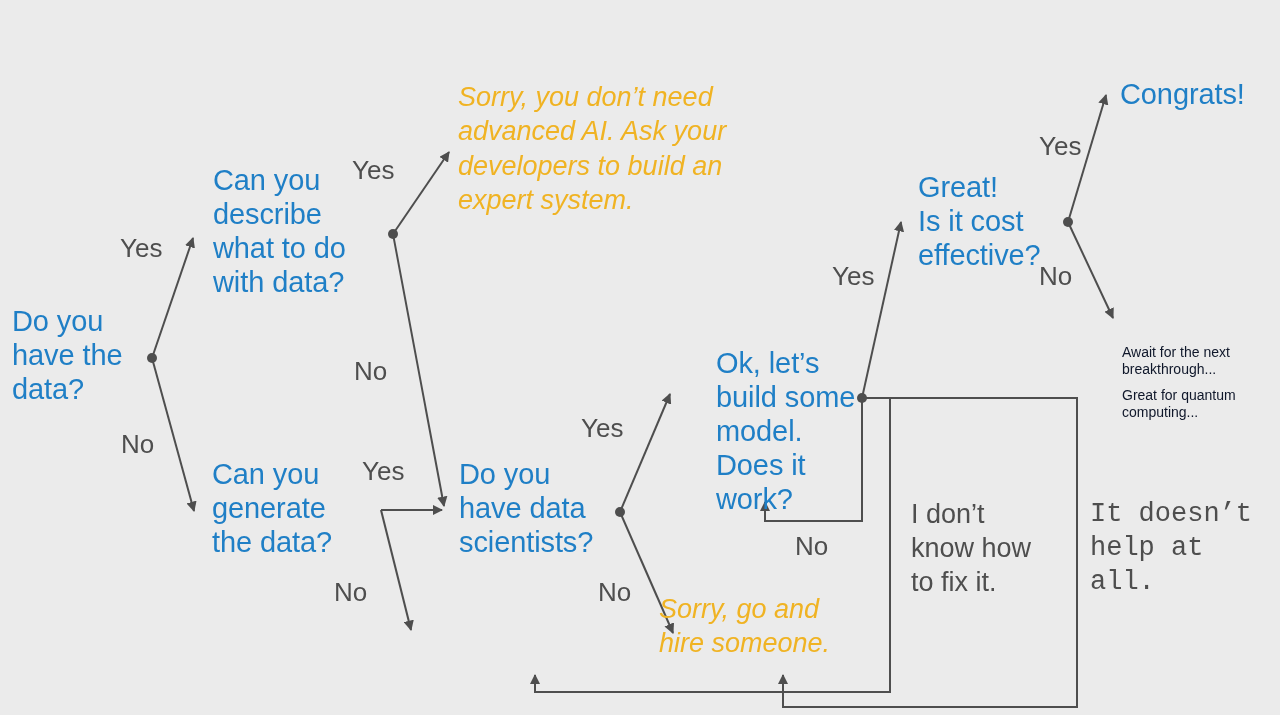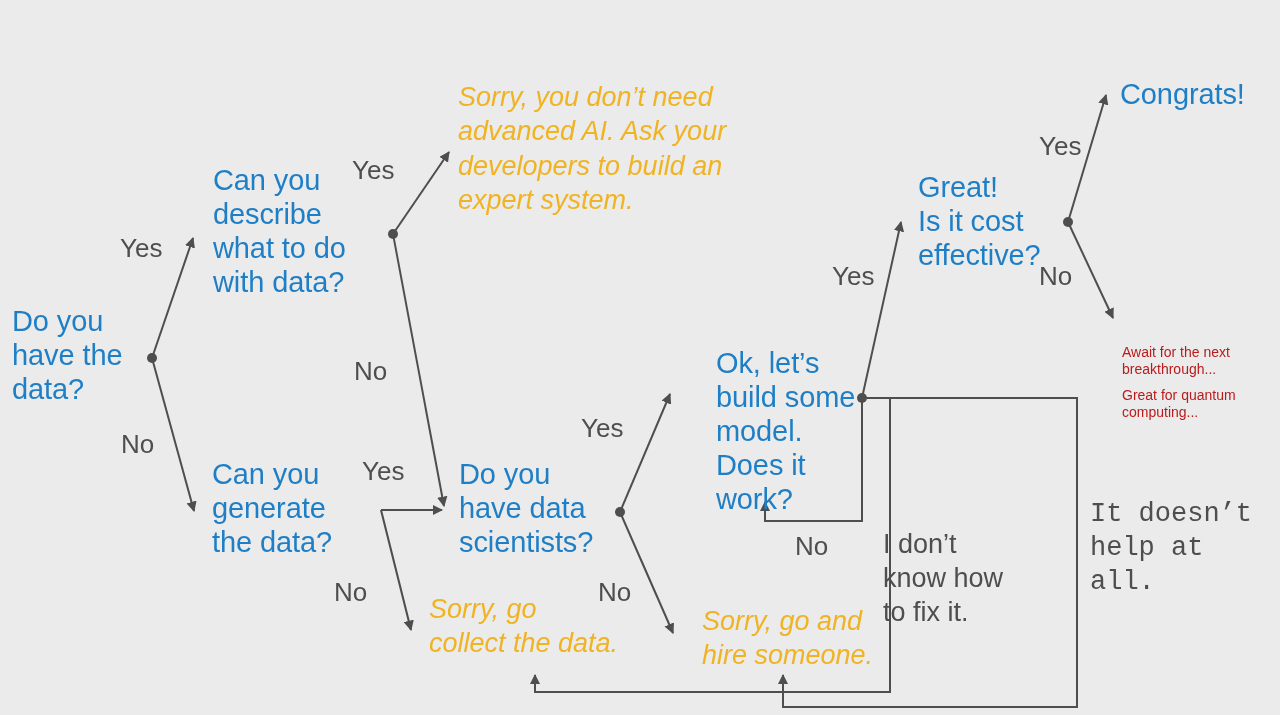--- a/index.html
+++ b/index.html
@@ -37,21 +37,21 @@
     font-weight: 400;
     letter-spacing: -0.1px;
   }
   .terminal {
     color: #f0b323;
     font-size: 27px;
     font-style: italic;
     line-height: 1.27;
   }
   .sub {
-    color: #b91c1c;
+    color: #0f172a;
     font-size: 14px;
     line-height: 1.22;
     font-weight: 400;
   }
   .edge-label {
     position: absolute;
     color: #4e4e4e;
     font-size: 26px;
     line-height: 1.2;
   }
@@ -126,28 +126,26 @@
 
   <div class="node q" style="left:212px; top:458px;">Can you
 generate
 the data?</div>
 
   <div class="node terminal" style="left:458px; top:80px;">Sorry, you don’t need
 advanced AI. Ask your
 developers to build an
 expert system.</div>
 
-  <div class="node terminal" style="left:429px; top:592px;">Sorry, go
-collect the data.</div>
 
   <div class="node q" style="left:459px; top:458px;">Do you
 have data
 scientists?</div>
 
-  <div class="node terminal" style="left:702px; top:592px;margin-top:12px;">Sorry, go and
+  <div class="node terminal" style="left:659px; top:592px;">Sorry, go and
 hire someone.</div>
 
   <div class="node q" style="left:716px; top:311px;margin-top:36px;">Ok, let’s
 build some
 model.
 Does it
 work?</div>
 
   <div class="node q" style="left:918px; top:171px;">Great!
 Is it cost
@@ -179,20 +177,20 @@
   <div class="edge-label" style="left:598px; top:577px;">No</div>
 
   <div class="edge-label" style="left:832px; top:261px;">Yes</div>
 
   <div class="edge-label" style="left:795px; top:531px;">No</div>
 
   <div class="edge-label" style="left:1039px; top:131px;">Yes</div>
 
   <div class="edge-label" style="left:1039px; top:261px;">No</div>
 
-  <div class="note" style="left:883px; top:498px;margin-top:30px;">I don’t
+  <div class="note" style="left:911px; top:498px;">I don’t
 know how
 to fix it.</div>
 
   <div class="note" style="left:1090px; top:498px;font-family:Liberation Mono, monospace;">It doesn’t
 help at all.</div>
 
 </div>
 
 </body></html>

